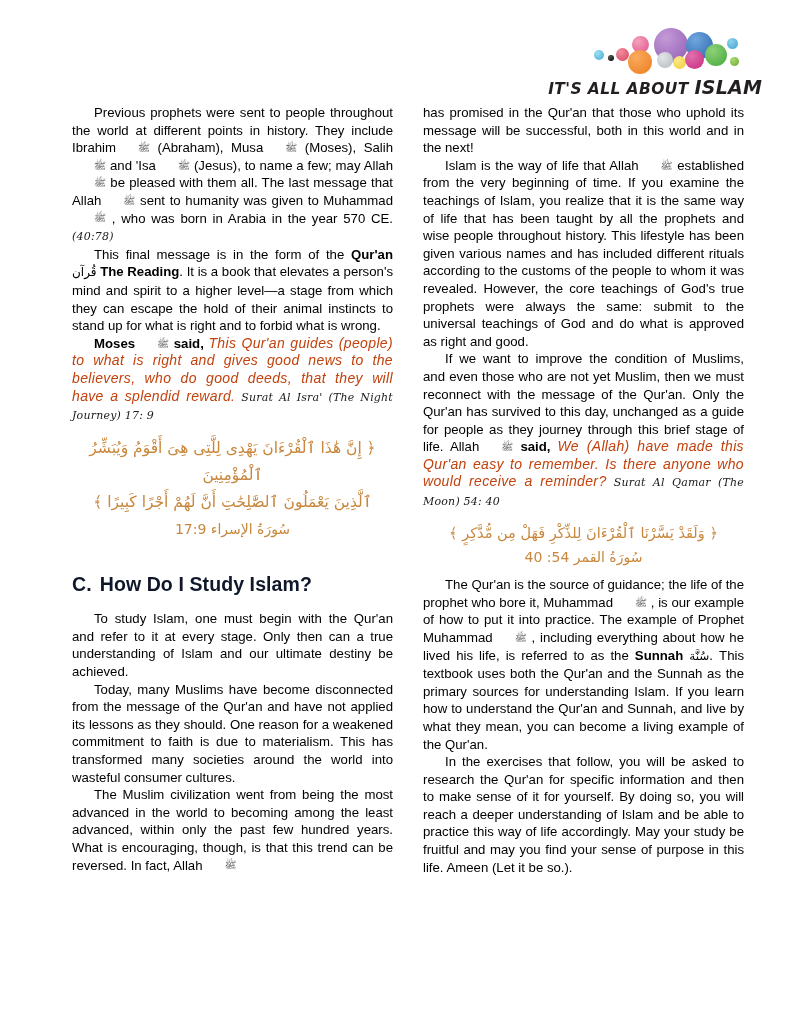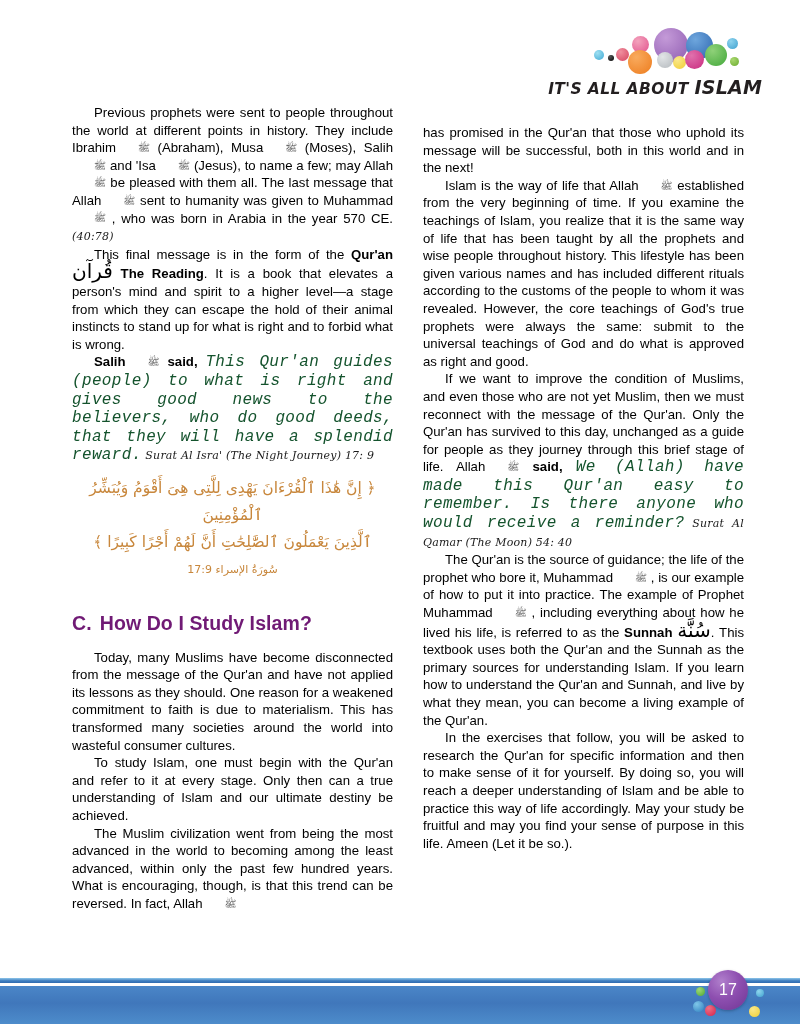--- a/index.html
+++ b/index.html
@@ -77,91 +77,91 @@
   p.body {
     margin: 0;
     font-family: "Liberation Sans", sans-serif;
     font-size: 13.2px;
     line-height: 17.6px;
     color: #000000;
     text-align: justify;
     text-indent: 22px;
     hyphens: none;
   }
-  p.body.noindent { text-indent: 0; margin-top: 20px; }
+  p.body.noindent { text-indent: 0; }
 
   .bold { font-weight: bold; }
 
   
   .seal {
     display: inline-block;
     font-family: "DejaVu Sans", sans-serif;
     font-size: 10px;
     line-height: 1;
     color: #2b2b2b;
     vertical-align: 0.12em;
     letter-spacing: -0.5px;
     transform: scaleY(0.95);
     opacity: 0.88;
     white-space: nowrap;
   }
 
   .arabic-inline {
     font-family: "DejaVu Sans", sans-serif;
-    font-size: 20px;
+    font-size: 12px;
     color: #000;
     direction: rtl;
     unicode-bidi: isolate;
   }
 
   
   .quote-script {
-    font-family: Liberation Mono, monospace;
+    font-family: Liberation Sans, sans-serif;
     font-style: italic;
-    font-size: 16px;
+    font-size: 14px;
     letter-spacing: 0.35px;
-    color: #14532d;
+    color: #c2410c;
   }
   .quote-ref {
     font-family: "DejaVu Serif", serif;
     font-style: italic;
     font-size: 11px;
     letter-spacing: 0.2px;
     color: #1a1a1a;
   }
 
   
   .ayah {
     margin: 10px 0 4px 0;
     direction: rtl;
     text-align: center;
     font-family: "DejaVu Sans", sans-serif;
     font-size: 15.5px;
     line-height: 27px;
     color: #c8873c;
   }
   .ayah .ref {
-    font-size: 11px;
+    font-size: 14px;
     color: #c8873c;
     vertical-align: 0.25em;
     white-space: nowrap;
   }
   .ayah.small {
     font-size: 14.5px;
     line-height: 24px;
   }
 
   
   h2.section-head {
     margin: 26px 0 14px 0;
     font-family: "Liberation Sans", sans-serif;
     font-weight: bold;
     font-size: 19.5px;
     line-height: 24px;
-    color: #701a75;
+    color: #0f172a;
     letter-spacing: 0.1px;
   }
   h2.section-head .letter { margin-right: 8px; }
 
   
   .footer {
     position: absolute;
     left: 0;
     right: 0;
     bottom: 0;
@@ -241,63 +241,51 @@
   </div>
 
   <div class="columns">
 
     <div class="col">
 
       <p class="body"><span>Previous prophets were sent to people throughout the world at different points in history. They include Ibrahim</span><span class="seal">ٓﷺ</span><span> (Abraham), Musa</span><span class="seal">ٓﷺ</span><span> (Moses), Salih</span><span class="seal">ٓﷺ</span><span> and 'Isa</span><span class="seal">ٓﷺ</span><span> (Jesus), to name a few; may Allah</span><span class="seal">ﷺ</span><span> be pleased with them all. The last message that Allah</span><span class="seal">ﷺ</span><span> sent to humanity was given to Muhammad</span><span class="seal">ﷺ</span><span> , who was born in Arabia in the year 570 CE.</span> <span class="quote-ref">(40:78)</span></p>
 
       <p class="body"><span>This final message is in the form of the </span><span class="bold">Qur'an</span> <span class="arabic-inline">قُرآن</span> <span class="bold">The Reading</span><span>. It is a book that elevates a person's mind and spirit to a higher level—a stage from which they can escape the hold of their animal instincts to stand up for what is right and to forbid what is wrong.</span></p>
 
-      <p class="body"><span class="bold">Salih</span><span class="seal">ﷺ</span><span class="bold"> said, </span><span class="quote-script">This Qur'an guides (people) to what is right and gives good news to the believers, who do good deeds, that they will have a splendid reward.</span><span class="quote-ref"> Surat Al Isra' (The Night Journey) 17: 9</span></p>
+      <p class="body"><span class="bold">Moses</span><span class="seal">ﷺ</span><span class="bold"> said, </span><span class="quote-script">This Qur'an guides (people) to what is right and gives good news to the believers, who do good deeds, that they will have a splendid reward.</span><span class="quote-ref"> Surat Al Isra' (The Night Journey) 17: 9</span></p>
 
       <div class="ayah">
         <div>﴿ إِنَّ هَٰذَا ٱلْقُرْءَانَ يَهْدِى لِلَّتِى هِىَ أَقْوَمُ وَيُبَشِّرُ ٱلْمُؤْمِنِينَ</div>
         <div><span>ٱلَّذِينَ يَعْمَلُونَ ٱلصَّٰلِحَٰتِ أَنَّ لَهُمْ أَجْرًا كَبِيرًا ﴾</span> <span class="ref">سُورَةُ الإسراء 17:9</span></div>
       </div>
 
 
       <h2 class="section-head"><span class="letter">C.</span><span>How Do I Study Islam?</span></h2>
 
+      <p class="body"><span>To study Islam, one must begin with the Qur'an and refer to it at every stage. Only then can a true understanding of Islam and our ultimate destiny be achieved.</span></p>
+
       <p class="body"><span>Today, many Muslims have become disconnected from the message of the Qur'an and have not applied its lessons as they should. One reason for a weakened commitment to faith is due to materialism. This has transformed many societies around the world into wasteful consumer cultures.</span></p>
 
-      <p class="body"><span>To study Islam, one must begin with the Qur'an and refer to it at every stage. Only then can a true understanding of Islam and our ultimate destiny be achieved.</span></p>
-
       <p class="body"><span>The Muslim civilization went from being the most advanced in the world to becoming among the least advanced, within only the past few hundred years. What is encouraging, though, is that this trend can be reversed. In fact, Allah</span><span class="seal">ﷺ</span></p>
 
     </div>
 
     <div class="col">
 
       <p class="body noindent"><span>has promised in the Qur'an that those who uphold its message will be successful, both in this world and in the next!</span></p>
 
       <p class="body"><span>Islam is the way of life that Allah</span><span class="seal">ﷺ</span><span> established from the very beginning of time. If you examine the teachings of Islam, you realize that it is the same way of life that has been taught by all the prophets and wise people throughout history. This lifestyle has been given various names and has included different rituals according to the customs of the people to whom it was revealed. However, the core teachings of God's true prophets were always the same: submit to the universal teachings of God and do what is approved as right and good.</span></p>
 
       <p class="body"><span>If we want to improve the condition of Muslims, and even those who are not yet Muslim, then we must reconnect with the message of the Qur'an. Only the Qur'an has survived to this day, unchanged as a guide for people as they journey through this brief stage of life. Allah</span><span class="seal">ﷺ</span><span class="bold"> said, </span><span class="quote-script">We (Allah) have made this Qur'an easy to remember. Is there anyone who would receive a reminder?</span><span class="quote-ref"> Surat Al Qamar (The Moon) 54: 40</span></p>
 
+      <div class="ayah small">
+        <div><span>﴿ وَلَقَدْ يَسَّرْنَا ٱلْقُرْءَانَ لِلذِّكْرِ فَهَلْ مِن مُّدَّكِرٍ ﴾</span> <span class="ref">سُورَةُ القمر 54: 40</span></div>
+      </div>
 
       <p class="body"><span>The Qur'an is the source of guidance; the life of the prophet who bore it, Muhammad</span><span class="seal">ﷺ</span><span> , is our example of how to put it into practice. The example of Prophet Muhammad</span><span class="seal">ﷺ</span><span> , including everything about how he lived his life, is referred to as the </span><span class="bold">Sunnah</span> <span class="arabic-inline">سُنَّة</span><span>. This textbook uses both the Qur'an and the Sunnah as the primary sources for understanding Islam. If you learn how to understand the Qur'an and Sunnah, and live by what they mean, you can become a living example of the Qur'an.</span></p>
 
       <p class="body"><span>In the exercises that follow, you will be asked to research the Qur'an for specific information and then to make sense of it for yourself. By doing so, you will reach a deeper understanding of Islam and be able to practice this way of life accordingly. May your study be fruitful and may you find your sense of purpose in this life. Ameen (Let it be so.).</span></p>
 
     </div>
   </div>
 
-  <div class="footer">
-    <div class="footer-thin"></div>
-    <div class="footer-gap"></div>
-    <div class="footer-band"></div>
-
-    <span class="dot" style="right:95px; bottom:28px; width:9px;  height:9px;  background:radial-gradient(circle at 35% 30%, #9ed978, #4fa72f);"></span>
-    <span class="dot" style="right:96px; bottom:12px; width:11px; height:11px; background:radial-gradient(circle at 35% 30%, #7fc6e8, #2f7fc0);"></span>
-    <span class="dot" style="right:84px; bottom:8px;  width:11px; height:11px; background:radial-gradient(circle at 35% 30%, #ef6f86, #d4234a);"></span>
-    <span class="dot" style="right:40px; bottom:7px;  width:11px; height:11px; background:radial-gradient(circle at 35% 30%, #fae88a, #f0cd33);"></span>
-    <span class="dot" style="right:36px; bottom:27px; width:8px;  height:8px;  background:radial-gradient(circle at 35% 30%, #8fd6ee, #3fa1cf);"></span>
-
-    <div class="page-badge">
-      <span>17</span>
-    </div>
-  </div>
 
 </div>
 
 </body></html>

